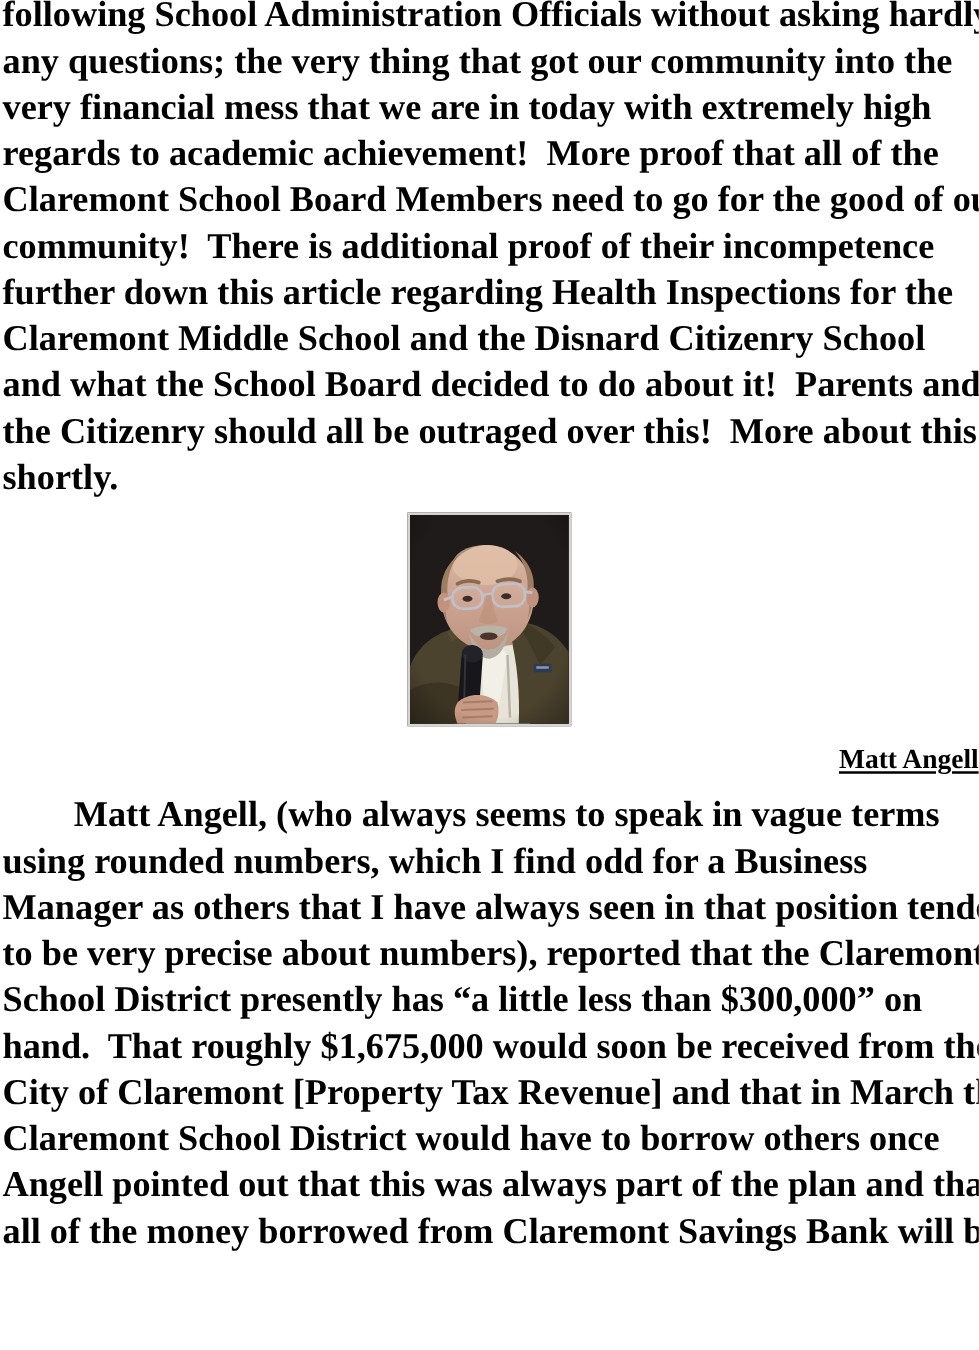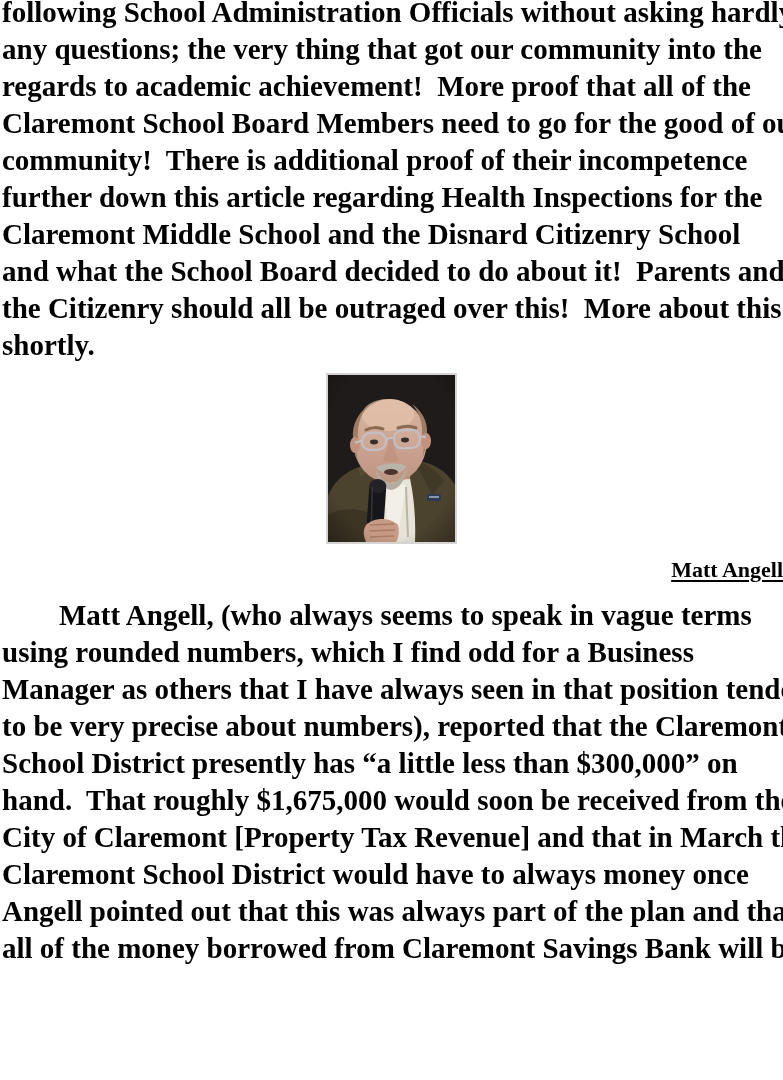--- a/index.html
+++ b/index.html
@@ -34,20 +34,21 @@
   }
 </style>
 </head>
 <body>
 
 <div class="page">
 
   <div class="para p1">
       <div class="line">following School Administration Officials without asking hardly</div>
       <div class="line">any questions; the very thing that got our community into the</div>
+      <div class="line">very financial mess that we are in today with extremely high</div>
       <div class="line">regards to academic achievement!  More proof that all of the</div>
       <div class="line">Claremont School Board Members need to go for the good of our</div>
       <div class="line">community!  There is additional proof of their incompetence</div>
       <div class="line">further down this article regarding Health Inspections for the</div>
       <div class="line">Claremont Middle School and the Disnard Citizenry School</div>
       <div class="line">and what the School Board decided to do about it!  Parents and</div>
       <div class="line">the Citizenry should all be outraged over this!  More about this</div>
       <div class="line">shortly.</div>
     </div>
 
@@ -143,18 +144,18 @@
   </figure>
 
   <div class="para p2">
       <div class="line">Matt Angell, (who always seems to speak in vague terms</div>
       <div class="line">using rounded numbers, which I find odd for a Business</div>
       <div class="line">Manager as others that I have always seen in that position tended</div>
       <div class="line">to be very precise about numbers), reported that the Claremont</div>
       <div class="line">School District presently has “a little less than $300,000” on</div>
       <div class="line">hand.  That roughly $1,675,000 would soon be received from the</div>
       <div class="line">City of Claremont [Property Tax Revenue] and that in March the</div>
-      <div class="line">Claremont School District would have to always money once</div>
+      <div class="line">Claremont School District would have to borrow others once</div>
       <div class="line">Angell pointed out that this was always part of the plan and that</div>
       <div class="line">all of the money borrowed from Claremont Savings Bank will be</div>
     </div>
 
 </div>
 
 </body></html>

